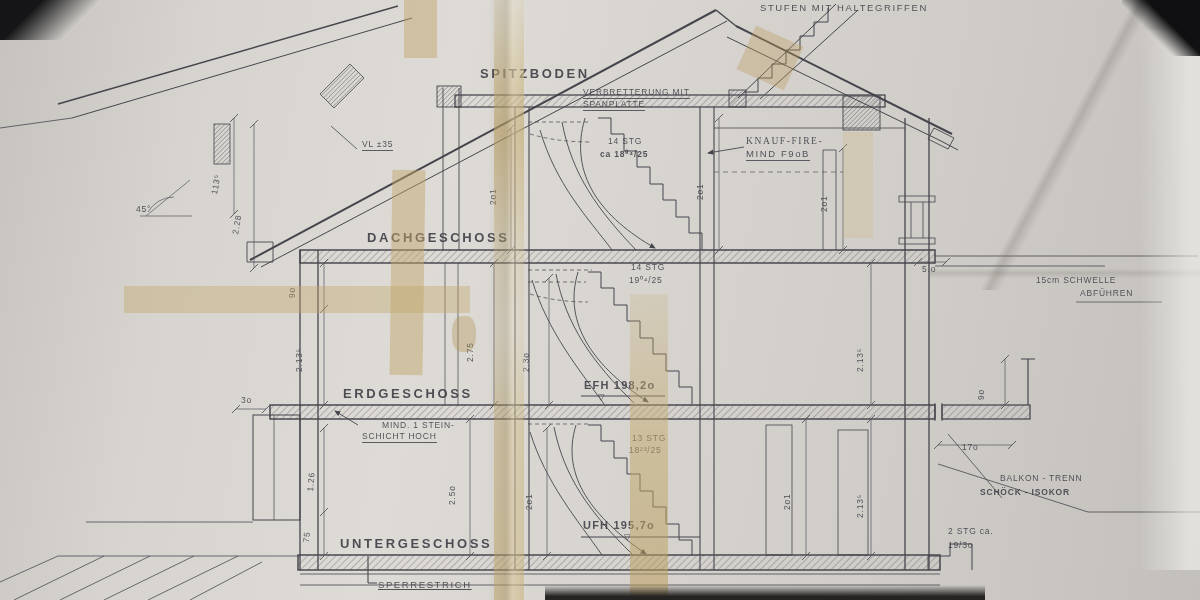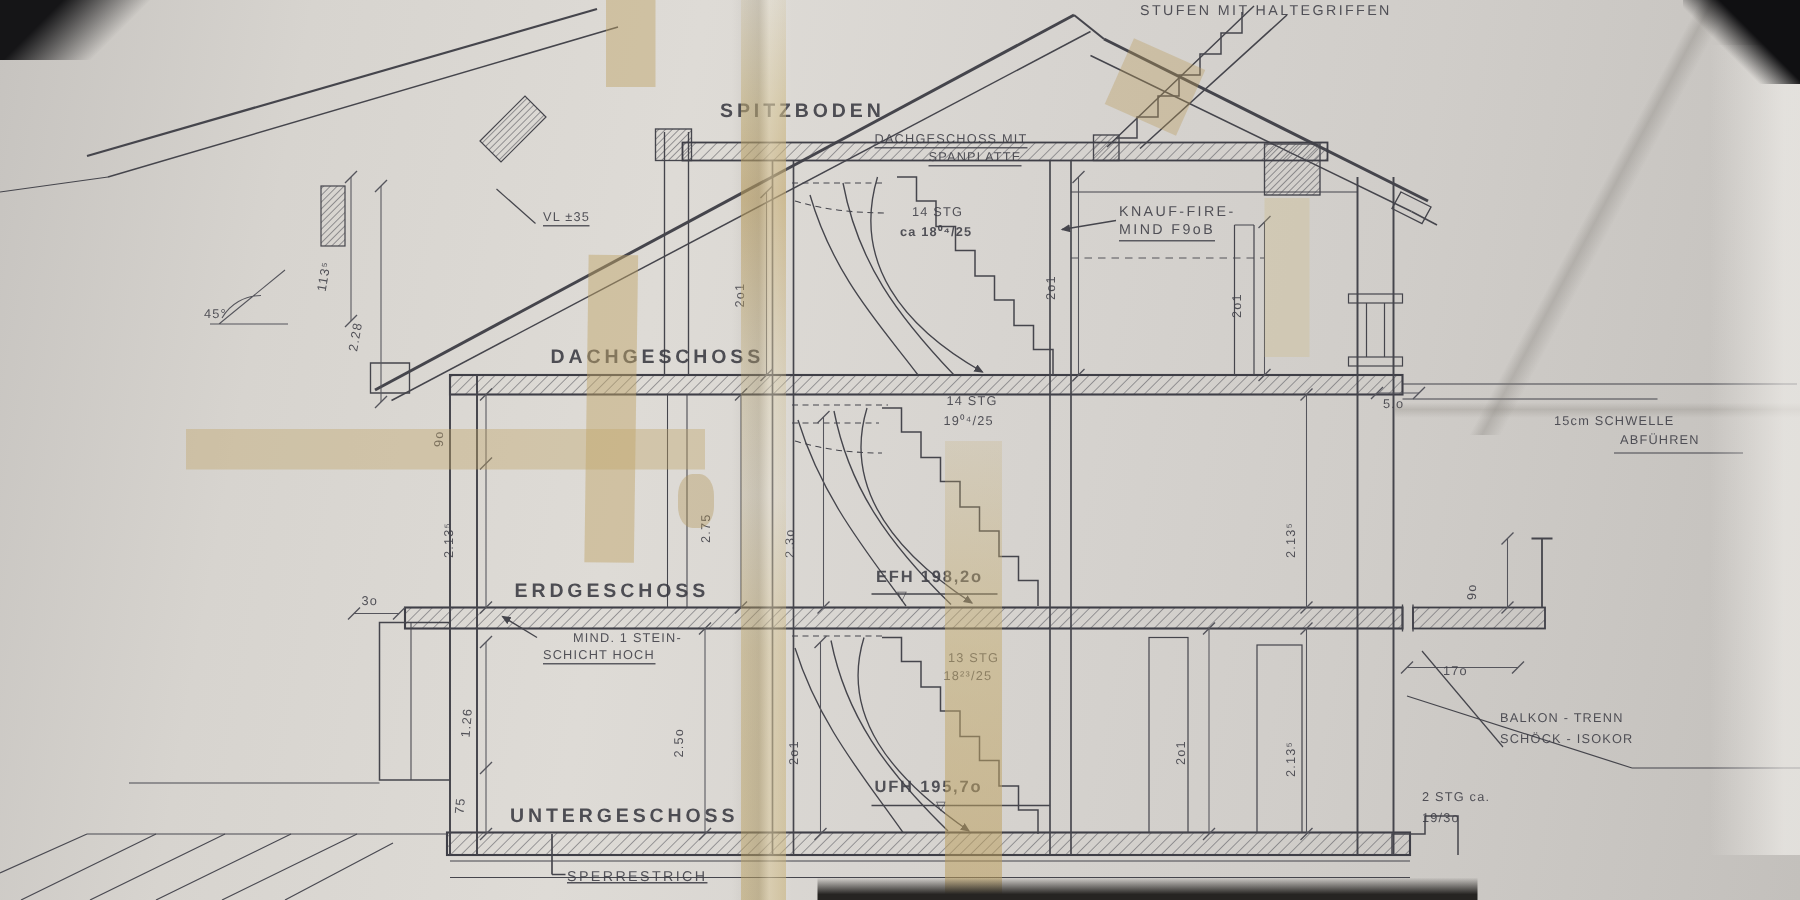--- a/index.html
+++ b/index.html
@@ -148,41 +148,41 @@
       <path d="M368,556 V583 M368,583 H377" stroke-width="1.1"></path>
       <path d="M581,396 H665 M581,537 H700" stroke-width="1"></path>
       <path d="M1002,498 L948,434" stroke-width="0.8"></path>
       <path d="M938,464 L1088,512 M1088,512 H1200" stroke-width="0.8"></path>
       <path d="M1076,302 H1162" stroke-width="0.7"></path>
     </g>
   </svg>
 
   <span class="lbl small" style="left:760px;top:2px;">STUFEN MIT HALTEGRIFFEN</span>
   <span class="lbl big" style="left:480px;top:66px;">SPITZBODEN</span>
-  <span class="lbl tiny und" style="left:583px;top:87px;">DACHGESCHOSS MIT</span>
-  <span class="lbl tiny und" style="left:583px;top:99px;margin-left:36px;">SPANPLATTE</span>
+  <span class="lbl tiny und" style="left:583px;top:87px;">VERBRETTERUNG MIT</span>
+  <span class="lbl tiny und" style="left:583px;top:99px;">SPANPLATTE</span>
   <span class="lbl tiny und" style="left:362px;top:139px;">VL ±35</span>
   <span class="lbl tiny" style="left:608px;top:136px;">14 STG</span>
   <span class="lbl tiny" style="left:600px;top:148px;font-weight:bold;">ca 18⁰⁴/25</span>
-  <span class="lbl small" style="left:746px;top:136px;">KNAUF-FIRE-</span>
+  <span class="lbl small" style="left:746px;top:136px;font-family:Liberation Serif, serif;">KNAUF-FIRE-</span>
   <span class="lbl small und" style="left:746px;top:148px;">MIND F9oB</span>
   <span class="lbl big" style="left:367px;top:230px;">DACHGESCHOSS</span>
   <span class="lbl tiny" style="left:631px;top:262px;">14 STG</span>
   <span class="lbl tiny" style="left:629px;top:274px;">19⁰⁴/25</span>
   <span class="lbl tiny" style="left:1036px;top:275px;">15cm SCHWELLE</span>
   <span class="lbl tiny" style="left:1080px;top:288px;">ABFÜHREN</span>
   <span class="lbl big" style="left:343px;top:386px;">ERDGESCHOSS</span>
   <span class="lbl mid" style="left:584px;top:379px;">EFH 198,2o</span>
   <span class="lbl tiny" style="left:598px;top:392px;">▽</span>
   <span class="lbl tiny" style="left:362px;top:420px;padding-left:20px;">MIND. 1 STEIN-</span>
   <span class="lbl tiny und" style="left:362px;top:431px;">SCHICHT HOCH</span>
   <span class="lbl tiny" style="left:632px;top:433px;">13 STG</span>
   <span class="lbl tiny" style="left:629px;top:445px;">18²³/25</span>
   <span class="lbl tiny" style="left:1000px;top:473px;">BALKON - TRENN</span>
-  <span class="lbl tiny" style="left:1000px;top:487px;">SCHÖCK - ISOKOR</span>
+  <span class="lbl tiny" style="left:980px;top:487px;font-weight:bold;">SCHÖCK - ISOKOR</span>
   <span class="lbl tiny" style="left:948px;top:526px;">2 STG ca.</span>
   <span class="lbl tiny" style="left:948px;top:540px;">19/3o</span>
   <span class="lbl mid" style="left:583px;top:519px;">UFH 195,7o</span>
   <span class="lbl tiny" style="left:624px;top:532px;">▽</span>
   <span class="lbl big" style="left:340px;top:536px;">UNTERGESCHOSS</span>
   <span class="lbl small" style="left:378px;top:579px;text-decoration:underline;">SPERRESTRICH</span>
 
   <span class="lbl tiny rot80" style="left:219px;top:185px;">113⁵</span>
   <span class="lbl tiny rot80" style="left:240px;top:225px;">2.28</span>
   <span class="lbl tiny" style="left:136px;top:204px;">45°</span>

